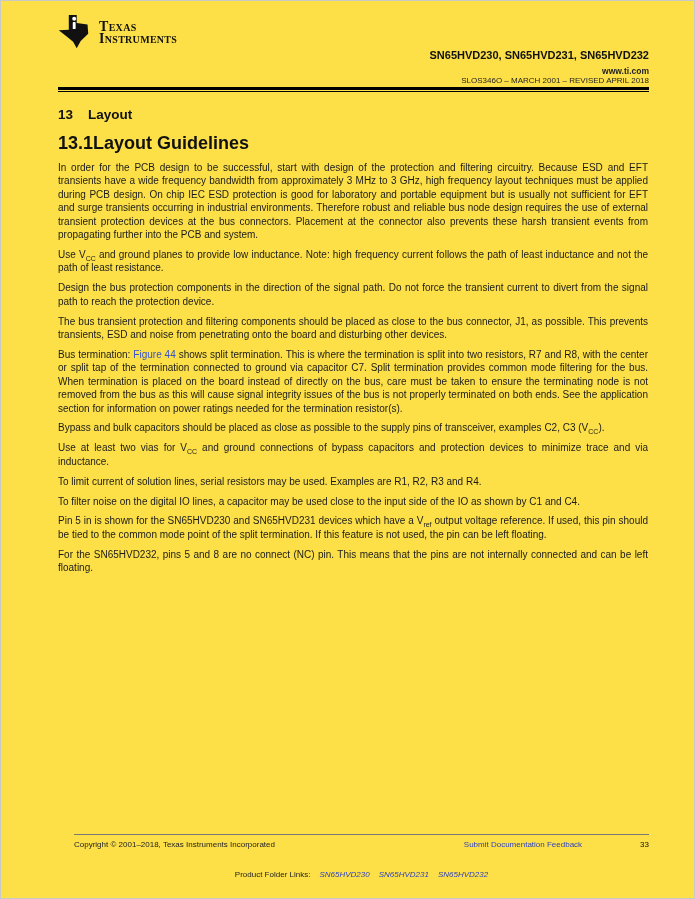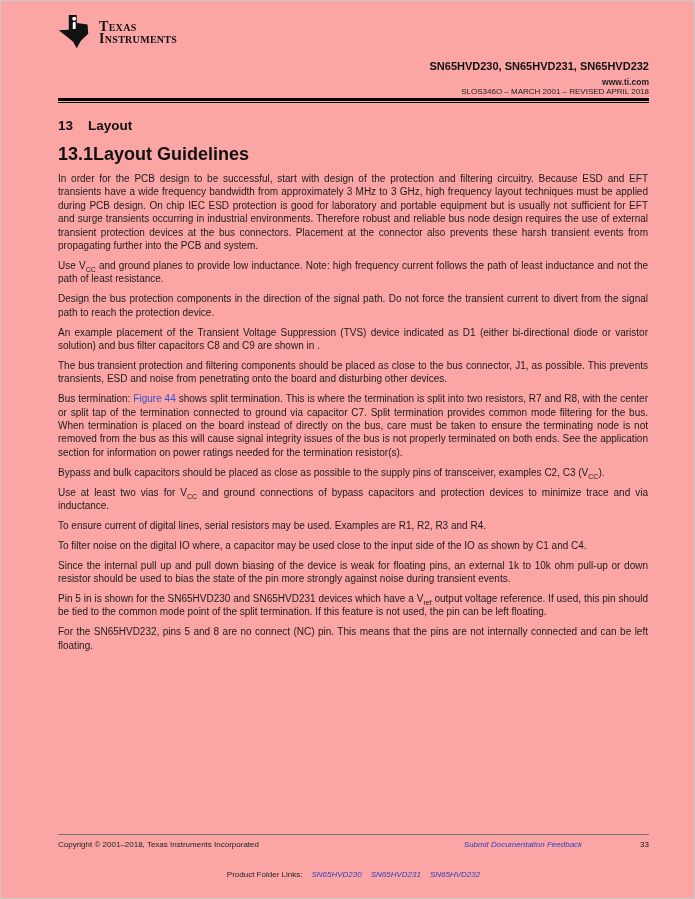--- a/index.html
+++ b/index.html
@@ -1,21 +1,21 @@
 <!DOCTYPE html>
 <html><head>
 <meta charset="utf-8">
 <style>
   html, body { margin: 0; padding: 0; background: #e9e9e9; }
   .page {
     position: relative;
     width: 695px;
     height: 899px;
     margin: 0 auto;
-    background: #fca5a5;
+    background: #fde047;
     border: 1px solid #c9c9c9;
     box-sizing: border-box;
     font-family: "Liberation Sans", sans-serif;
     color: #1b1b1b;
     overflow: hidden;
   }
 
   
   .header { margin: 14px 45px 0 57px; position: relative; }
   .logo { display: flex; align-items: flex-start; gap: 5px; }
@@ -27,21 +27,21 @@
     font-size: 14px;
     line-height: 12px;
     letter-spacing: 0.3px;
     margin-top: 6px;
     color: #111;
   }
   .part-numbers {
     text-align: right;
     font-weight: bold;
     font-size: 11px;
-    margin-top: 11px;
+    margin-top: 0;
     color: #111;
   }
   .meta-row {
     display: flex;
     justify-content: space-between;
     align-items: flex-end;
     margin-top: 5px;
     padding-bottom: 2px;
     flex-direction: column;
   }
@@ -68,30 +68,30 @@
   .body-para {
     font-size: 10px;
     line-height: 13.4px;
     text-align: justify;
     margin: 0 0 6.5px 0;
   }
   .body-para sub { font-size: 7px; line-height: 0; }
   .fig-link { color: #3353cc; text-decoration: none; cursor: pointer; }
 
   
-  .footer { position: absolute; left: 57px; right: 45px; top: 833px; }
+  .footer { position: absolute; left: 73px; right: 45px; top: 833px; }
   .footer-rule { height: 1px; background: #777; margin-bottom: 5px; }
   .footer-row {
     display: flex;
     justify-content: space-between;
     font-size: 8px;
     color: #222;
   }
   .footer-right { display: flex; align-items: baseline; }
-  .feedback { color: #2a3fc0; font-style: italic; cursor: pointer; }
+  .feedback { color: #2a3fc0; cursor: pointer; }
   .pageno { margin-left: 26px; color: #111; padding-left: 32px; }
   .product-row {
     text-align: center;
     font-size: 8px;
     margin-top: 21px;
     color: #222;
   }
   .product-link { color: #2a3fc0; font-style: italic; margin-left: 9px; cursor: pointer; }
 </style>
 </head>
@@ -126,28 +126,26 @@
     <h1 class="sec">
       <span class="sec-num">13</span><span>Layout</span>
     </h1>
     <h2 class="subsec">
       <span class="sec-num">13.1</span><span>Layout Guidelines</span>
     </h2>
     <div>
         <p class="body-para">In order for the PCB design to be successful, start with design of the protection and filtering circuitry. Because ESD and EFT transients have a wide frequency bandwidth from approximately 3 MHz to 3 GHz, high frequency layout techniques must be applied during PCB design. On chip IEC ESD protection is good for laboratory and portable equipment but is usually not sufficient for EFT and surge transients occurring in industrial environments. Therefore robust and reliable bus node design requires the use of external transient protection devices at the bus connectors. Placement at the connector also prevents these harsh transient events from propagating further into the PCB and system.</p>
         <p class="body-para">Use V<sub>CC</sub> and ground planes to provide low inductance. Note: high frequency current follows the path of least inductance and not the path of least resistance.</p>
         <p class="body-para">Design the bus protection components in the direction of the signal path. Do not force the transient current to divert from the signal path to reach the protection device.</p>
-        <p class="body-para">An example placement of the Transient Voltage Suppression (TVS) device indicated as D1 (either bi-directional diode or varistor solution) and bus filter capacitors C8 and C9 are shown in .</p>
         <p class="body-para">The bus transient protection and filtering components should be placed as close to the bus connector, J1, as possible. This prevents transients, ESD and noise from penetrating onto the board and disturbing other devices.</p>
         <p class="body-para">Bus termination: <span class="fig-link">Figure 44</span> shows split termination. This is where the termination is split into two resistors, R7 and R8, with the center or split tap of the termination connected to ground via capacitor C7. Split termination provides common mode filtering for the bus. When termination is placed on the board instead of directly on the bus, care must be taken to ensure the terminating node is not removed from the bus as this will cause signal integrity issues of the bus is not properly terminated on both ends. See the application section for information on power ratings needed for the termination resistor(s).</p>
         <p class="body-para">Bypass and bulk capacitors should be placed as close as possible to the supply pins of transceiver, examples C2, C3 (V<sub>CC</sub>).</p>
         <p class="body-para">Use at least two vias for V<sub>CC</sub> and ground connections of bypass capacitors and protection devices to minimize trace and via inductance.</p>
-        <p class="body-para">To ensure current of digital lines, serial resistors may be used. Examples are R1, R2, R3 and R4.</p>
-        <p class="body-para">To filter noise on the digital IO where, a capacitor may be used close to the input side of the IO as shown by C1 and C4.</p>
-        <p class="body-para">Since the internal pull up and pull down biasing of the device is weak for floating pins, an external 1k to 10k ohm pull-up or down resistor should be used to bias the state of the pin more strongly against noise during transient events.</p>
+        <p class="body-para">To limit current of solution lines, serial resistors may be used. Examples are R1, R2, R3 and R4.</p>
+        <p class="body-para">To filter noise on the digital IO lines, a capacitor may be used close to the input side of the IO as shown by C1 and C4.</p>
         <p class="body-para">Pin 5 in is shown for the SN65HVD230 and SN65HVD231 devices which have a V<sub>ref</sub> output voltage reference. If used, this pin should be tied to the common mode point of the split termination. If this feature is not used, the pin can be left floating.</p>
         <p class="body-para">For the SN65HVD232, pins 5 and 8 are no connect (NC) pin. This means that the pins are not internally connected and can be left floating.</p>
       </div>
   </div>
 
   <div class="footer">
     <div class="footer-rule"></div>
     <div class="footer-row">
       <span>Copyright © 2001–2018, Texas Instruments Incorporated</span>
       <span class="footer-right">

